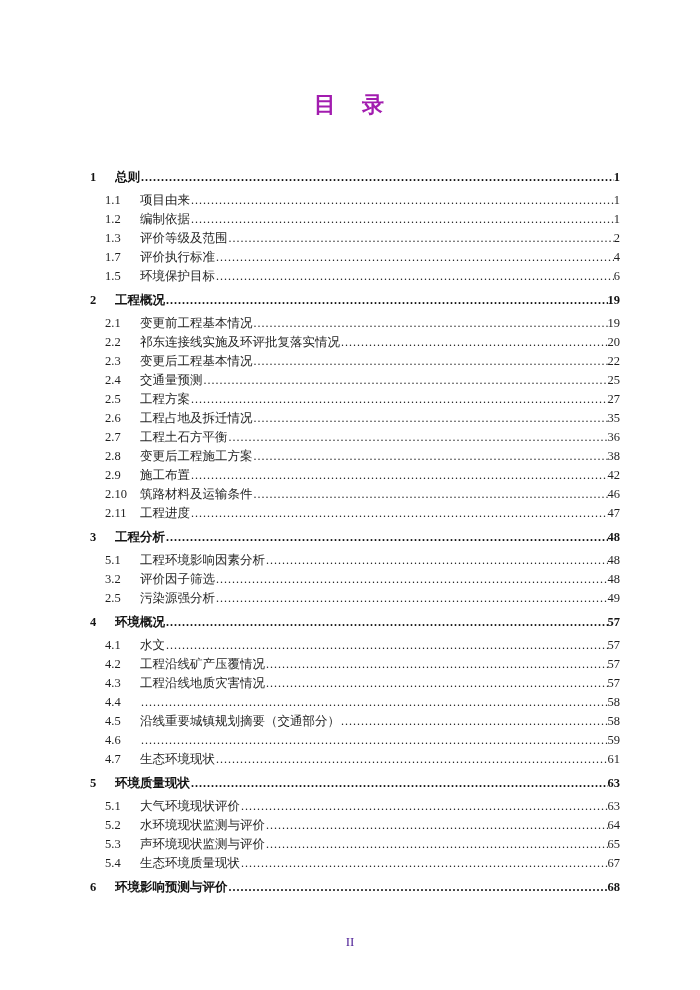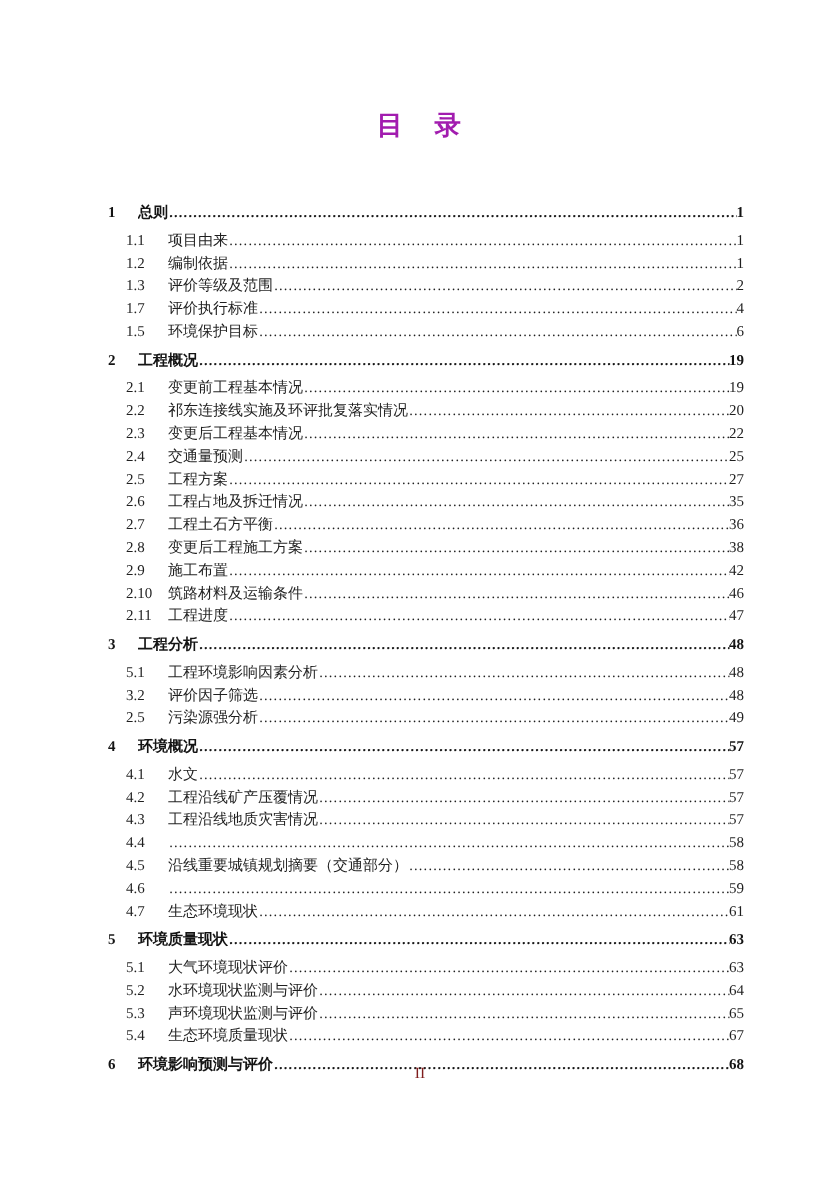--- a/index.html
+++ b/index.html
@@ -55,26 +55,26 @@
   .toc-row.level1 {
     font-weight: bold;
     margin: 5px 0 4px 0;
     color: #141414;
   }
   .toc-row.level1 .num { width: 25px; }
   .toc-row.level2 { padding-left: 15px; }
   .toc-row.level2 .num { width: 35px; }
   .page-footer {
     position: absolute;
-    top: 886px;
+    top: 934px;
     left: 0;
     width: 100%;
     text-align: center;
     font-size: 13px;
-    color: #7f1d1d;
+    color: #4c1d95;
   }
 </style>
 </head>
 <body>
 
 <div class="page">
   <div class="doc-title">目　录</div>
 
   <div class="toc">
       <div class="toc-row level1">

